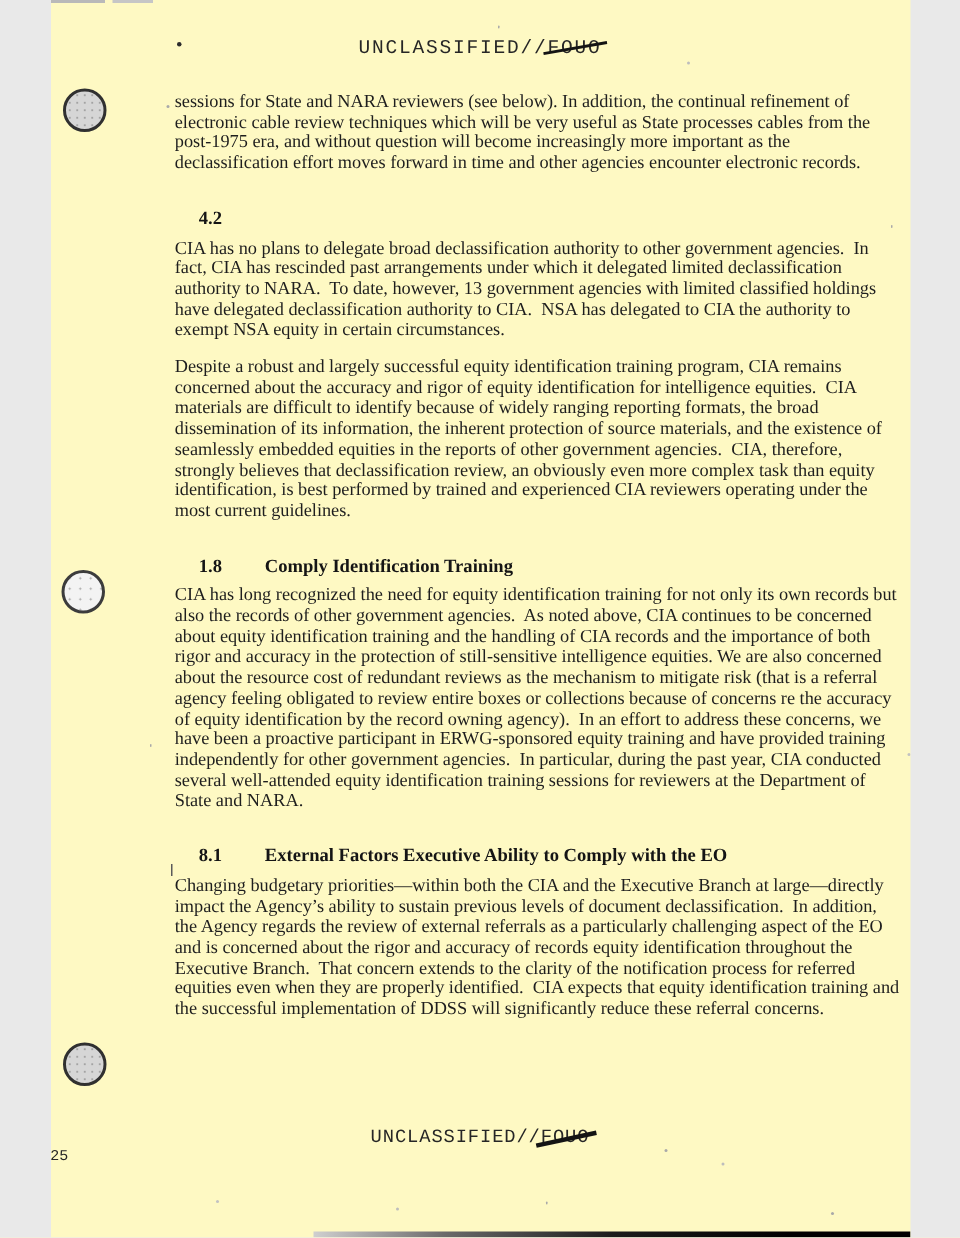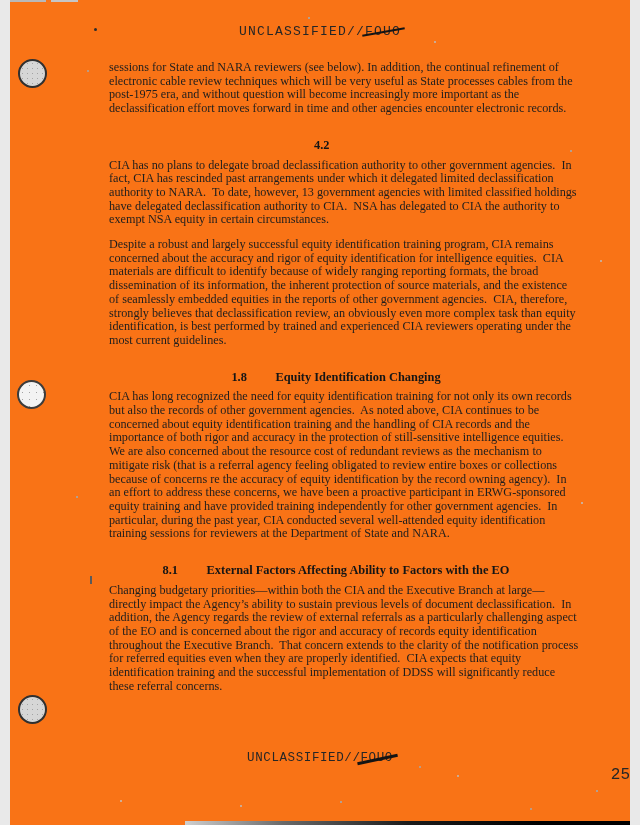--- a/index.html
+++ b/index.html
@@ -1,21 +1,21 @@
 <!DOCTYPE html>
 <html><head>
 <meta charset="utf-8">
 <style>
   html, body { margin: 0; padding: 0; background: #e9e9e9; }
   .page {
     position: relative;
-    width: 620px;
+    width: 573px;
     height: 825px;
     margin: 0 auto;
-    background: #f97316;
+    background: #fef9c3;
     overflow: hidden;
     font-family: "Liberation Serif", serif;
     color: #1e1e1e;
   }
 
   
   .class-line {
     position: absolute;
     left: 0;
     width: 100%;
@@ -38,46 +38,45 @@
     background: #141414;
     transform: rotate(-10deg);
   }
   .class-footer .strike::after { height: 2.6px; transform: rotate(-12deg); left: -12%; width: 126%; }
 
   .page-number {
     position: absolute;
     top: 766px;
     left: 0;
     width: 100%;
-    text-align: right;
+    text-align: left;
     font-family: "Liberation Mono", monospace;
-    font-size: 16px;
+    font-size: 10px;
     color: #262626;
   }
 
   
   .content {
     position: absolute;
     left: 83px;
     top: 61px;
     width: 486px;
     font-size: 12.2px;
     line-height: 13.7px;
   }
   .para {
-    margin: 0 0 11px 16px;
+    margin: 0 0 11px 0;
     white-space: pre-wrap;
   }
   .section-heading {
     display: flex;
-    margin: 23px 0 6px 0;
+    margin: 23px 0 6px 16px;
     font-weight: bold;
     font-size: 12.4px;
     color: #151515;
-    justify-content: center;
   }
   .sec-num { flex: none; width: 44px; }
 
   
   .hole {
     position: absolute;
     width: 29px;
     height: 29px;
     border-radius: 50%;
     box-sizing: border-box;
@@ -158,27 +157,27 @@
     <p class="para">sessions for State and NARA reviewers (see below). In addition, the continual refinement of electronic cable review techniques which will be very useful as State processes cables from the post-1975 era, and without question will become increasingly more important as the declassification effort moves forward in time and other agencies encounter electronic records.</p>
 
     <div class="section-heading">
       <span class="sec-num">4.2</span>
     </div>
     <p class="para">CIA has no plans to delegate broad declassification authority to other government agencies.  In fact, CIA has rescinded past arrangements under which it delegated limited declassification authority to NARA.  To date, however, 13 government agencies with limited classified holdings have delegated declassification authority to CIA.  NSA has delegated to CIA the authority to exempt NSA equity in certain circumstances.</p>
     <p class="para">Despite a robust and largely successful equity identification training program, CIA remains concerned about the accuracy and rigor of equity identification for intelligence equities.  CIA materials are difficult to identify because of widely ranging reporting formats, the broad dissemination of its information, the inherent protection of source materials, and the existence of seamlessly embedded equities in the reports of other government agencies.  CIA, therefore, strongly believes that declassification review, an obviously even more complex task than equity identification, is best performed by trained and experienced CIA reviewers operating under the most current guidelines.</p>
 
     <div class="section-heading">
       <span class="sec-num">1.8</span>
-      <span class="sec-title">Equity Identification Changing</span>
+      <span class="sec-title">Comply Identification Training</span>
     </div>
     <p class="para">CIA has long recognized the need for equity identification training for not only its own records but also the records of other government agencies.  As noted above, CIA continues to be concerned about equity identification training and the handling of CIA records and the importance of both rigor and accuracy in the protection of still-sensitive intelligence equities. We are also concerned about the resource cost of redundant reviews as the mechanism to mitigate risk (that is a referral agency feeling obligated to review entire boxes or collections because of concerns re the accuracy of equity identification by the record owning agency).  In an effort to address these concerns, we have been a proactive participant in ERWG-sponsored equity training and have provided training independently for other government agencies.  In particular, during the past year, CIA conducted several well-attended equity identification training sessions for reviewers at the Department of State and NARA.</p>
 
     <div class="section-heading">
       <span class="sec-num">8.1</span>
-      <span class="sec-title">External Factors Affecting Ability to Factors with the EO</span>
+      <span class="sec-title">External Factors Executive Ability to Comply with the EO</span>
     </div>
     <p class="para">Changing budgetary priorities—within both the CIA and the Executive Branch at large—directly impact the Agency’s ability to sustain previous levels of document declassification.  In addition, the Agency regards the review of external referrals as a particularly challenging aspect of the EO and is concerned about the rigor and accuracy of records equity identification throughout the Executive Branch.  That concern extends to the clarity of the notification process for referred equities even when they are properly identified.  CIA expects that equity identification training and the successful implementation of DDSS will significantly reduce these referral concerns.</p>
 
   </div>
 
   <div class="class-line class-footer"><span>UNCLASSIFIED//</span><span class="strike">FOUO</span></div>
 
   <div class="page-number">25</div>
 
 </div>

